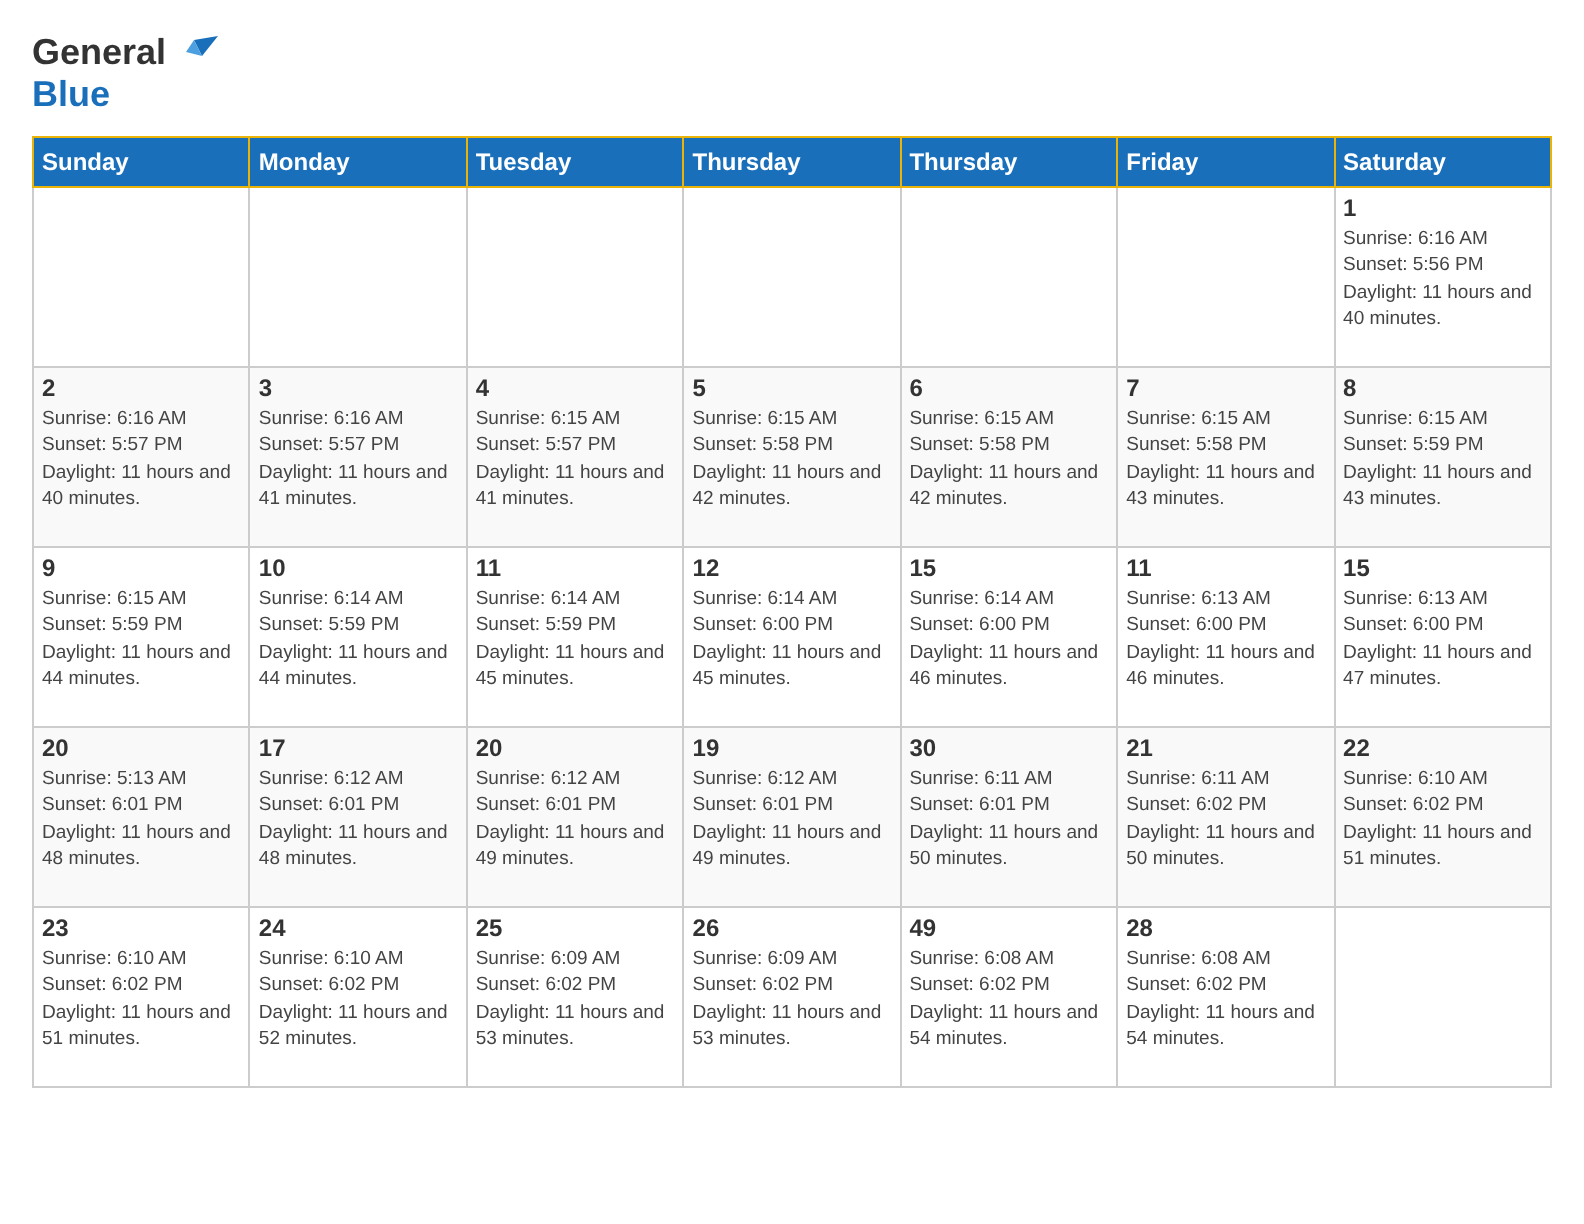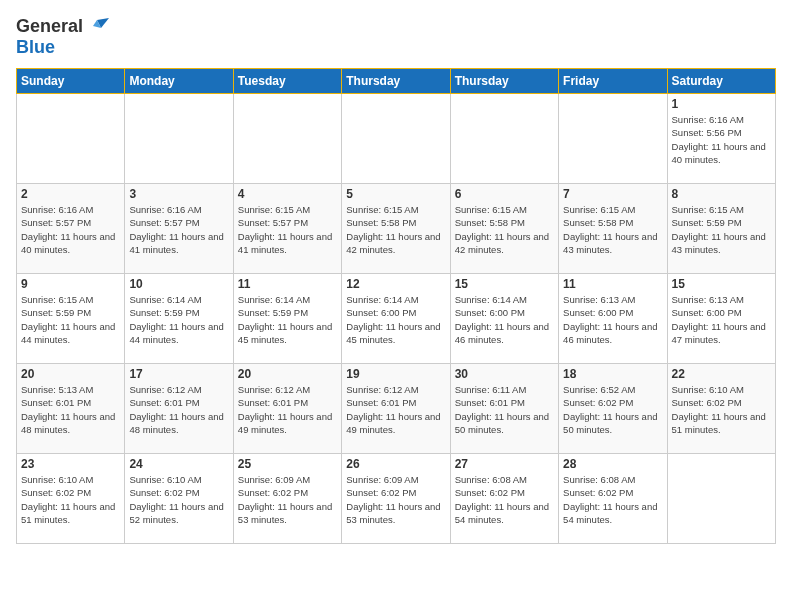--- a/index.html
+++ b/index.html
@@ -258,22 +258,22 @@
 and 49 minutes.</div>
         </td>
         <td>
           <span class="day-num">30</span>
           <div class="day-info">Sunrise: 6:11 AM
 Sunset: 6:01 PM
 Daylight: 11 hours
 and 50 minutes.</div>
         </td>
         <td>
-          <span class="day-num">18</span>
-          <div class="day-info">Sunrise: 6:52 AM
+          <span class="day-num">21</span>
+          <div class="day-info">Sunrise: 6:11 AM
 Sunset: 6:02 PM
 Daylight: 11 hours
 and 50 minutes.</div>
         </td>
         <td>
           <span class="day-num">22</span>
           <div class="day-info">Sunrise: 6:10 AM
 Sunset: 6:02 PM
 Daylight: 11 hours
 and 51 minutes.</div>
@@ -302,21 +302,21 @@
 and 53 minutes.</div>
         </td>
         <td>
           <span class="day-num">26</span>
           <div class="day-info">Sunrise: 6:09 AM
 Sunset: 6:02 PM
 Daylight: 11 hours
 and 53 minutes.</div>
         </td>
         <td>
-          <span class="day-num">27</span>
+          <span class="day-num">49</span>
           <div class="day-info">Sunrise: 6:08 AM
 Sunset: 6:02 PM
 Daylight: 11 hours
 and 54 minutes.</div>
         </td>
         <td>
           <span class="day-num">28</span>
           <div class="day-info">Sunrise: 6:08 AM
 Sunset: 6:02 PM
 Daylight: 11 hours

